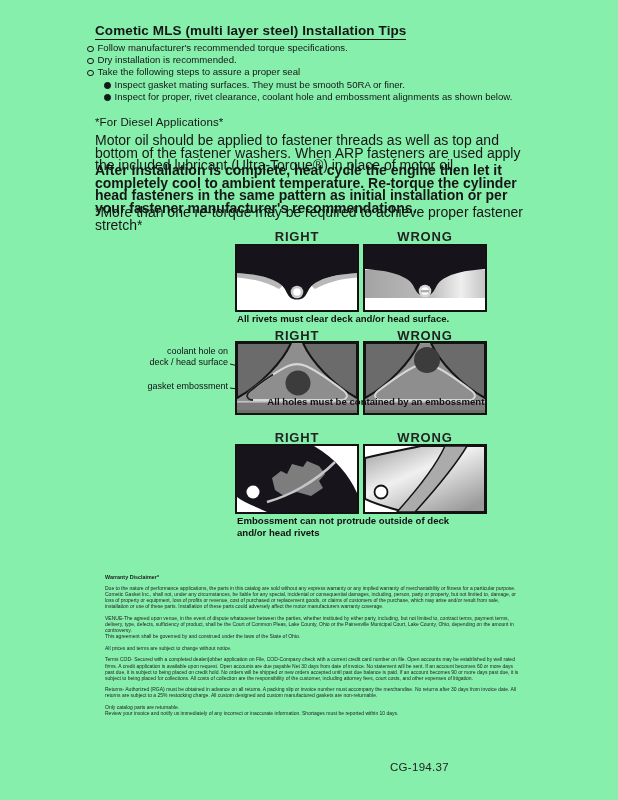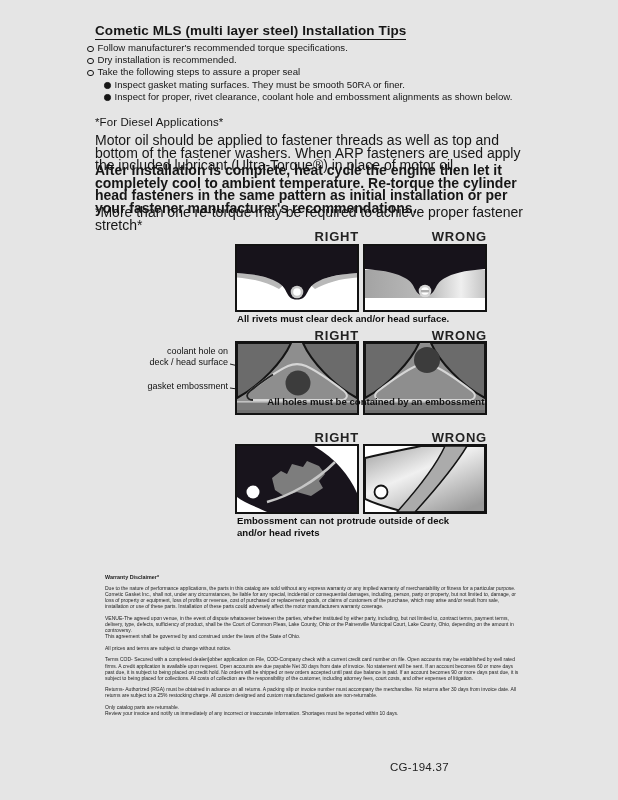--- a/index.html
+++ b/index.html
@@ -1,34 +1,34 @@
 <!DOCTYPE html>
 <html><head>
 <meta charset="utf-8">
 <style>
   html,body{margin:0;padding:0;background:#ffffff;}
   .page{
-    position:relative;width:618px;height:800px;background:#e5e5e5;overflow:hidden;
+    position:relative;width:618px;height:800px;background:#86efac;overflow:hidden;
     font-family:"Liberation Sans",sans-serif;color:#161616;
   }
   .abs{position:absolute;}
   .doc-title{
     left:95px;top:23px;font-size:13.5px;font-weight:bold;
     border-bottom:1.6px solid #111;padding-bottom:1px;letter-spacing:.1px;
   }
   .bullets{left:87px;top:42px;width:460px;font-size:9.6px;line-height:12.2px;}
   .b-row{display:flex;align-items:flex-start;}
   .b-mark{width:4.5px;height:4.5px;border:1px solid #161616;border-radius:50%;
     flex:0 0 auto;margin:3.5px 4px 0 0;}
   .b-sub{margin-left:17px;}
   .b-mark.filled{background:#161616;border-color:#161616;}
   .sec-head{left:95px;top:116px;font-size:11.5px;font-weight:normal;letter-spacing:.1px;}
   .para{left:95px;width:436px;font-size:14px;line-height:12.6px;}
   .p1{top:134px;} .p2{top:164px;font-weight:bold;} .p3{top:206px;}
-  .rw-label{top:0;width:124px;text-align:right;font-size:13px;font-weight:600;
+  .rw-label{top:0;width:124px;text-align:center;font-size:13px;font-weight:600;
     letter-spacing:.8px;color:#232323;}
   .panel{border:2px solid #121212;width:120px;background:#fff;line-height:0;}
   .cap{font-size:9.6px;font-weight:600;color:#111;line-height:11.5px;}
   .ann{font-size:9px;line-height:10.6px;text-align:right;color:#111;width:128px;left:100px;}
   .disc{left:105px;top:574px;width:414px;font-size:5px;line-height:6.1px;color:#222;}
   .disc h4{font-size:5.4px;margin:0 0 5px 0;}
   .disc p{margin:0 0 5.5px 0;}
   .disc p.tight{margin-bottom:0;}
   .page-code{left:390px;top:761px;font-size:11.5px;color:#222;letter-spacing:.3px;}
 </style>

